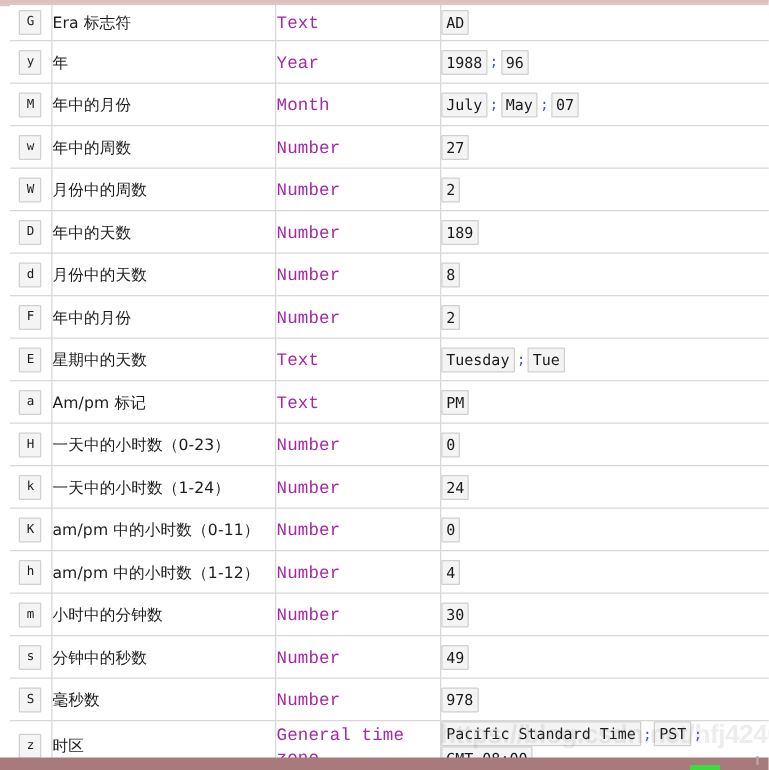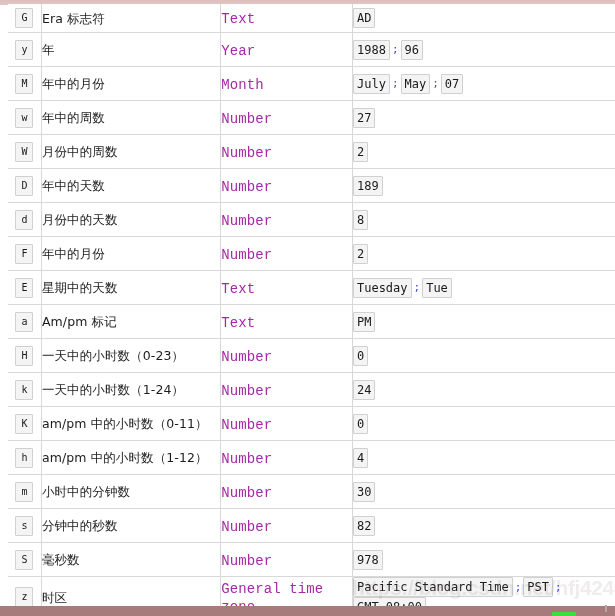--- a/index.html
+++ b/index.html
@@ -274,21 +274,21 @@
         <tr>
           <td class="col-sep cell-pad-sym sym"><span class="code">m</span></td>
           <td class="col-sep cell-pad"><span class="desc">小时中的分钟数</span></td>
           <td class="col-sep cell-pad-type"><span class="type">Number</span></td>
           <td class="cell-pad-ex"><span class="code">30</span></td>
         </tr>
         <tr>
           <td class="col-sep cell-pad-sym sym"><span class="code">s</span></td>
           <td class="col-sep cell-pad"><span class="desc">分钟中的秒数</span></td>
           <td class="col-sep cell-pad-type"><span class="type">Number</span></td>
-          <td class="cell-pad-ex"><span class="code">82</span></td>
+          <td class="cell-pad-ex"><span class="code">49</span></td>
         </tr>
         <tr>
           <td class="col-sep cell-pad-sym sym"><span class="code">S</span></td>
           <td class="col-sep cell-pad"><span class="desc">毫秒数</span></td>
           <td class="col-sep cell-pad-type"><span class="type">Number</span></td>
           <td class="cell-pad-ex"><span class="code">978</span></td>
         </tr>
         <tr>
           <td class="col-sep cell-pad-sym sym"><span class="code">z</span></td>
           <td class="col-sep cell-pad"><span class="desc">时区</span></td>

